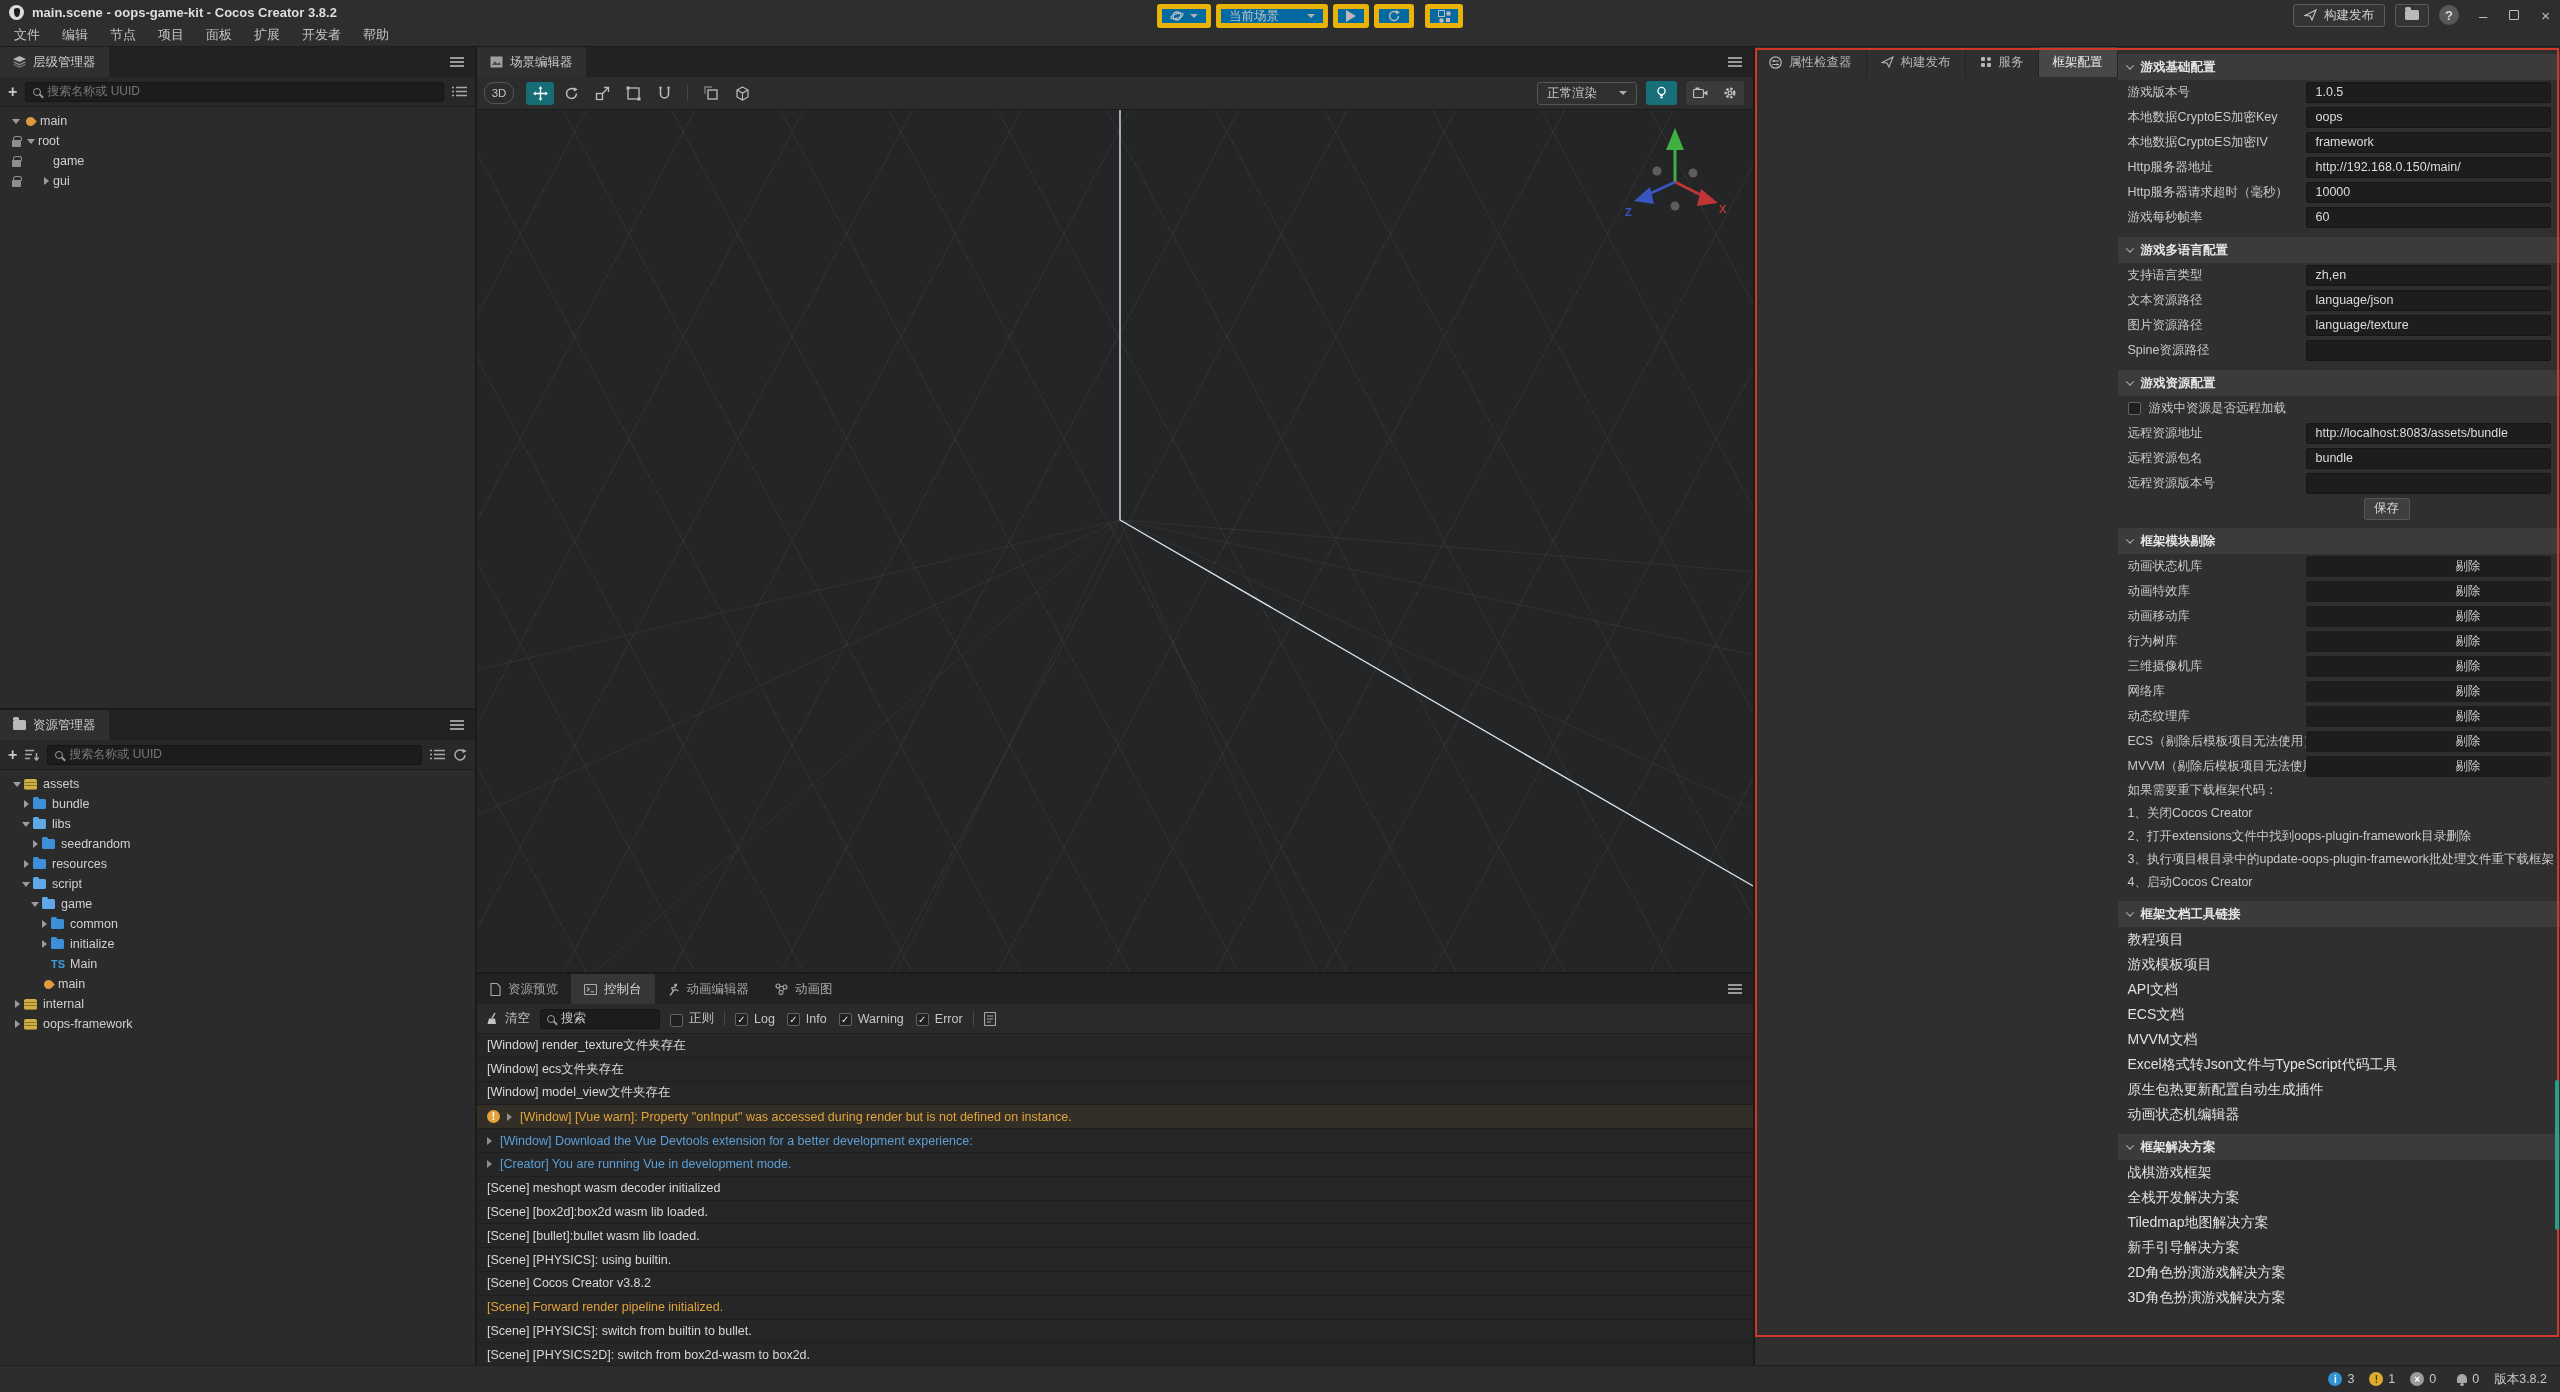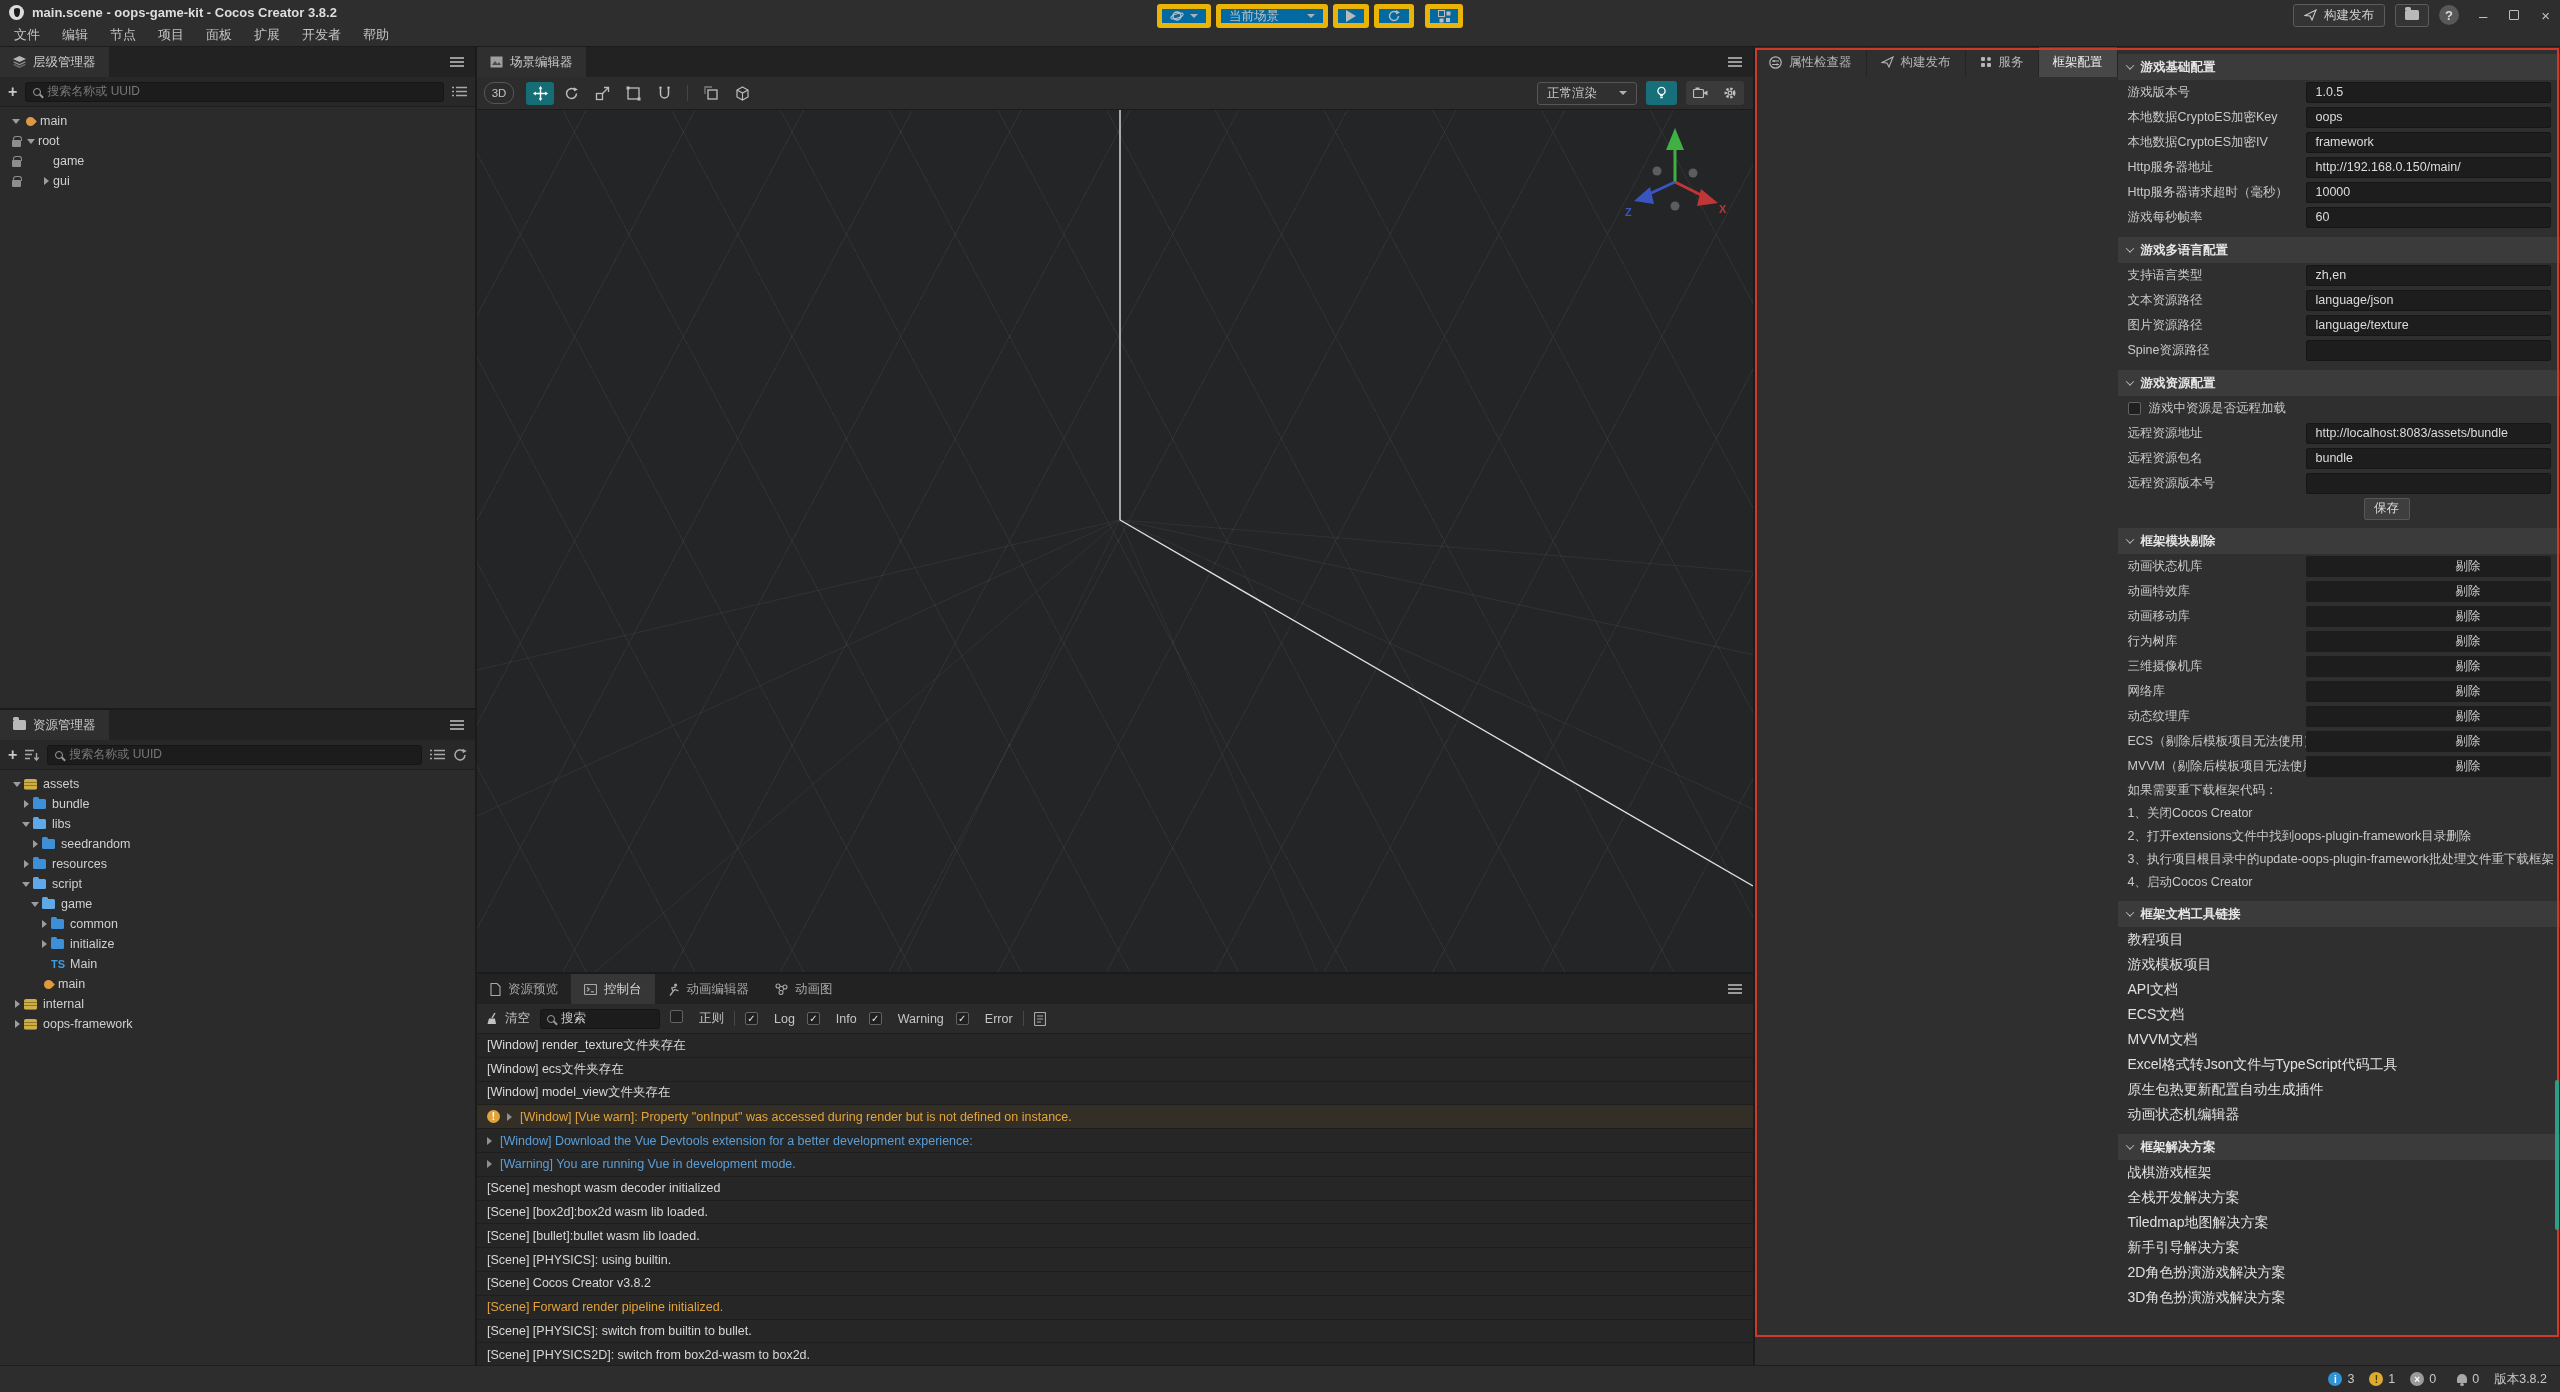--- a/index.html
+++ b/index.html
@@ -91,21 +91,21 @@
 
 
 #console{height:393px;flex:none;display:flex;flex-direction:column;border-top:2px solid #1b1b1b}
 .ctab{height:30px;display:flex;align-items:center;gap:7px;padding:0 13px;color:#a8a8a8;font-size:12.5px}
 .ctab.active{background:#363636;color:#d8d8d8}
 .ctoolbar{height:30px;background:#2a2a2a;border-bottom:1px solid #1e1e1e;display:flex;align-items:center;gap:10px;padding:0 9px;flex:none}
 .clear-btn{display:flex;align-items:center;gap:6px;color:#c3c3c3}
 .csearch{width:120px;height:20px;background:#1c1c1c;border:1px solid #151515;border-radius:3px;display:flex;align-items:center;gap:6px;padding:0 6px}
 .cb{width:13px;height:13px;background:#202020;border:1px solid #636363;border-radius:2px;display:flex;align-items:center;justify-content:center;font-size:10px;color:#e6e6e6;flex:none}
 .cb.checked::after{content:"✓"}
-.cbwrap{display:flex;align-items:flex-start;gap:16px;color:#c6c6c6}
+.cbwrap{display:flex;align-items:flex-end;gap:6px;color:#c6c6c6}
 .vsep{width:1px;height:15px;background:#474747}
 #logs{flex:1;background:#262626;overflow:hidden}
 .log-row{height:23.8px;display:flex;align-items:center;padding-left:10px;border-bottom:1px solid #1e1e1e;font-size:12.5px;color:#d8d8d8;white-space:nowrap}
 .log-row.warn{color:#e2a33c;background:rgba(226,163,60,.07)}
 .log-row.warntext{color:#e2a33c}
 .log-row.info{color:#5c9fd6}
 .larr{width:0;height:0;border-left:5px solid #8f8f8f;border-top:4px solid transparent;border-bottom:4px solid transparent;margin-right:8px;flex:none}
 .lbadge{width:13px;height:13px;border-radius:50%;background:#e2a33c;color:#fff;font-weight:bold;font-size:10px;display:flex;align-items:center;justify-content:center;margin-right:7px;flex:none}
 .lbadge::after{content:"!"}
 
@@ -594,21 +594,21 @@
             <span class="lbadge"></span>
             <span class="larr"></span>
             <span>[Window] [Vue warn]: Property "onInput" was accessed during render but is not defined on instance.</span>
           </div>
           <div class="log-row info">
             <span class="larr"></span>
             <span>[Window] Download the Vue Devtools extension for a better development experience:</span>
           </div>
           <div class="log-row info">
             <span class="larr"></span>
-            <span>[Warning] You are running Vue in development mode.</span>
+            <span>[Creator] You are running Vue in development mode.</span>
           </div>
           <div class="log-row">
             <span>[Scene] meshopt wasm decoder initialized</span>
           </div>
           <div class="log-row">
             <span>[Scene] [box2d]:box2d wasm lib loaded.</span>
           </div>
           <div class="log-row">
             <span>[Scene] [bullet]:bullet wasm lib loaded.</span>
           </div>

